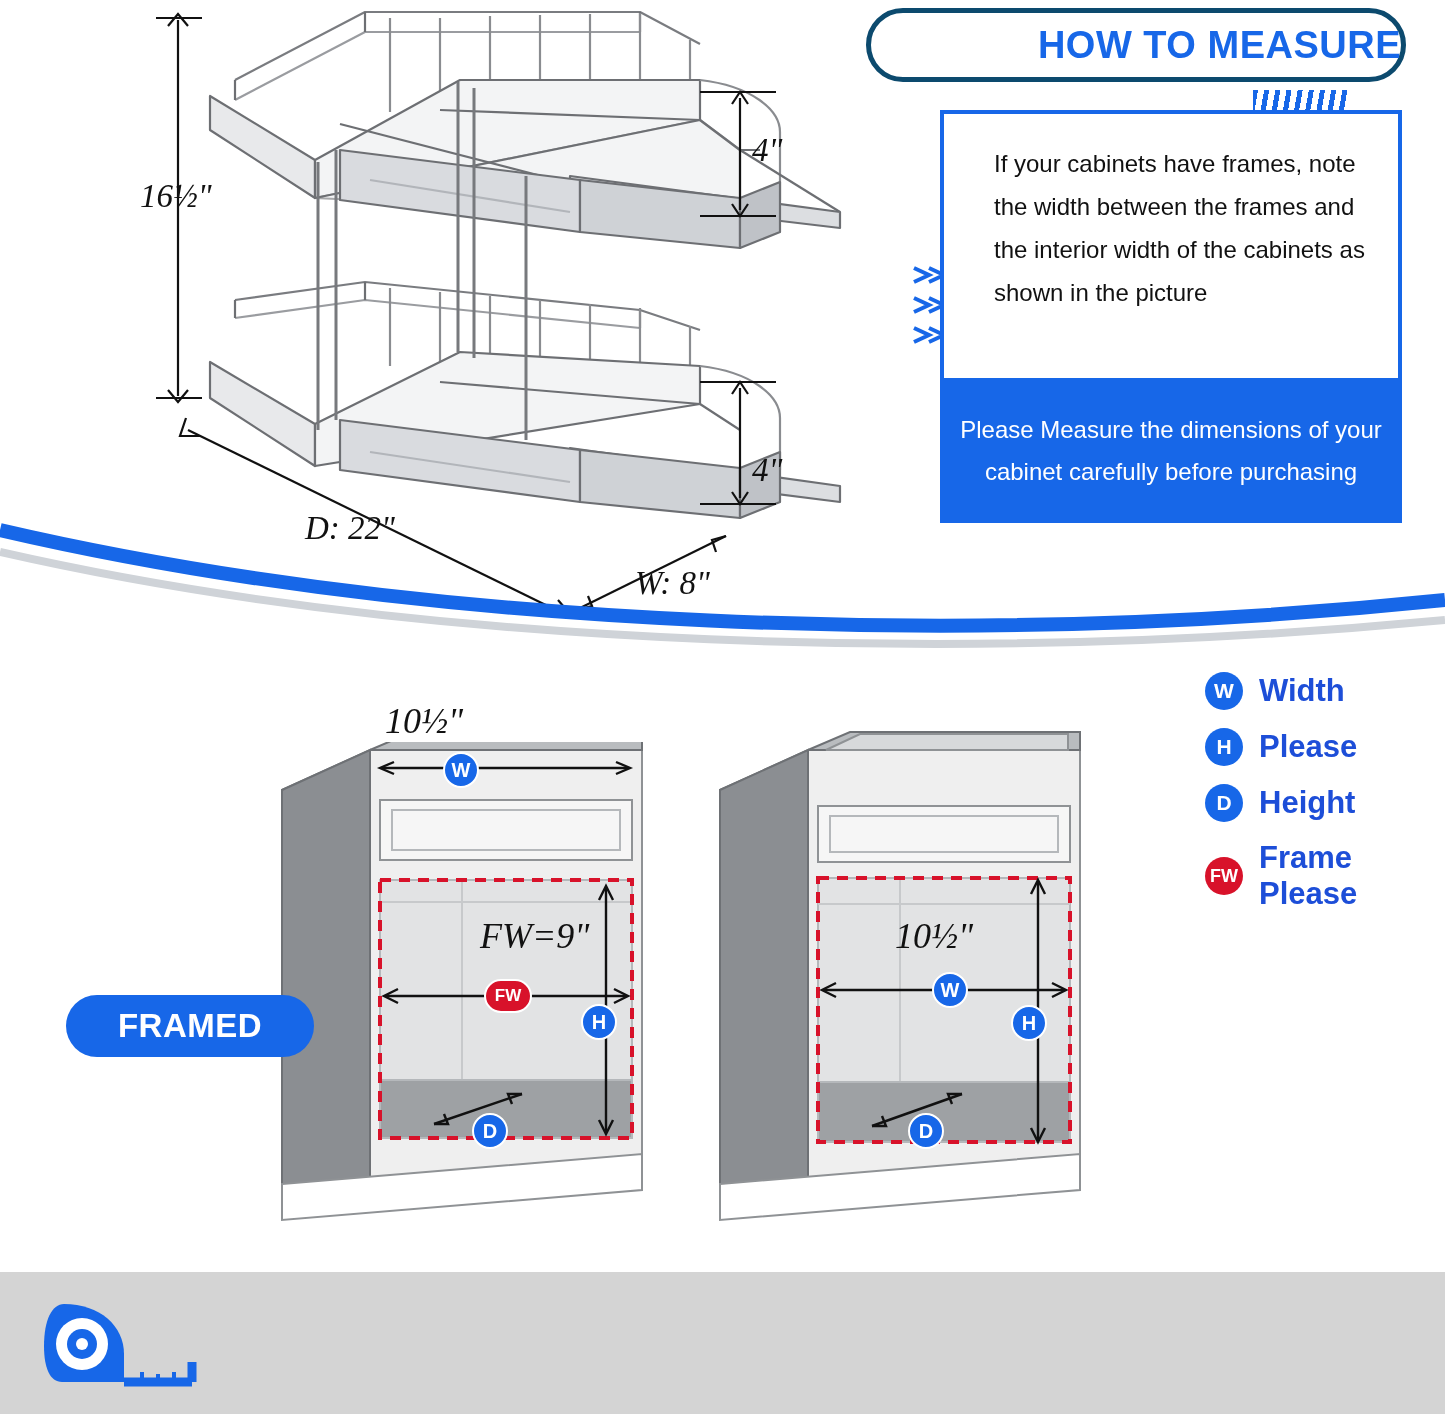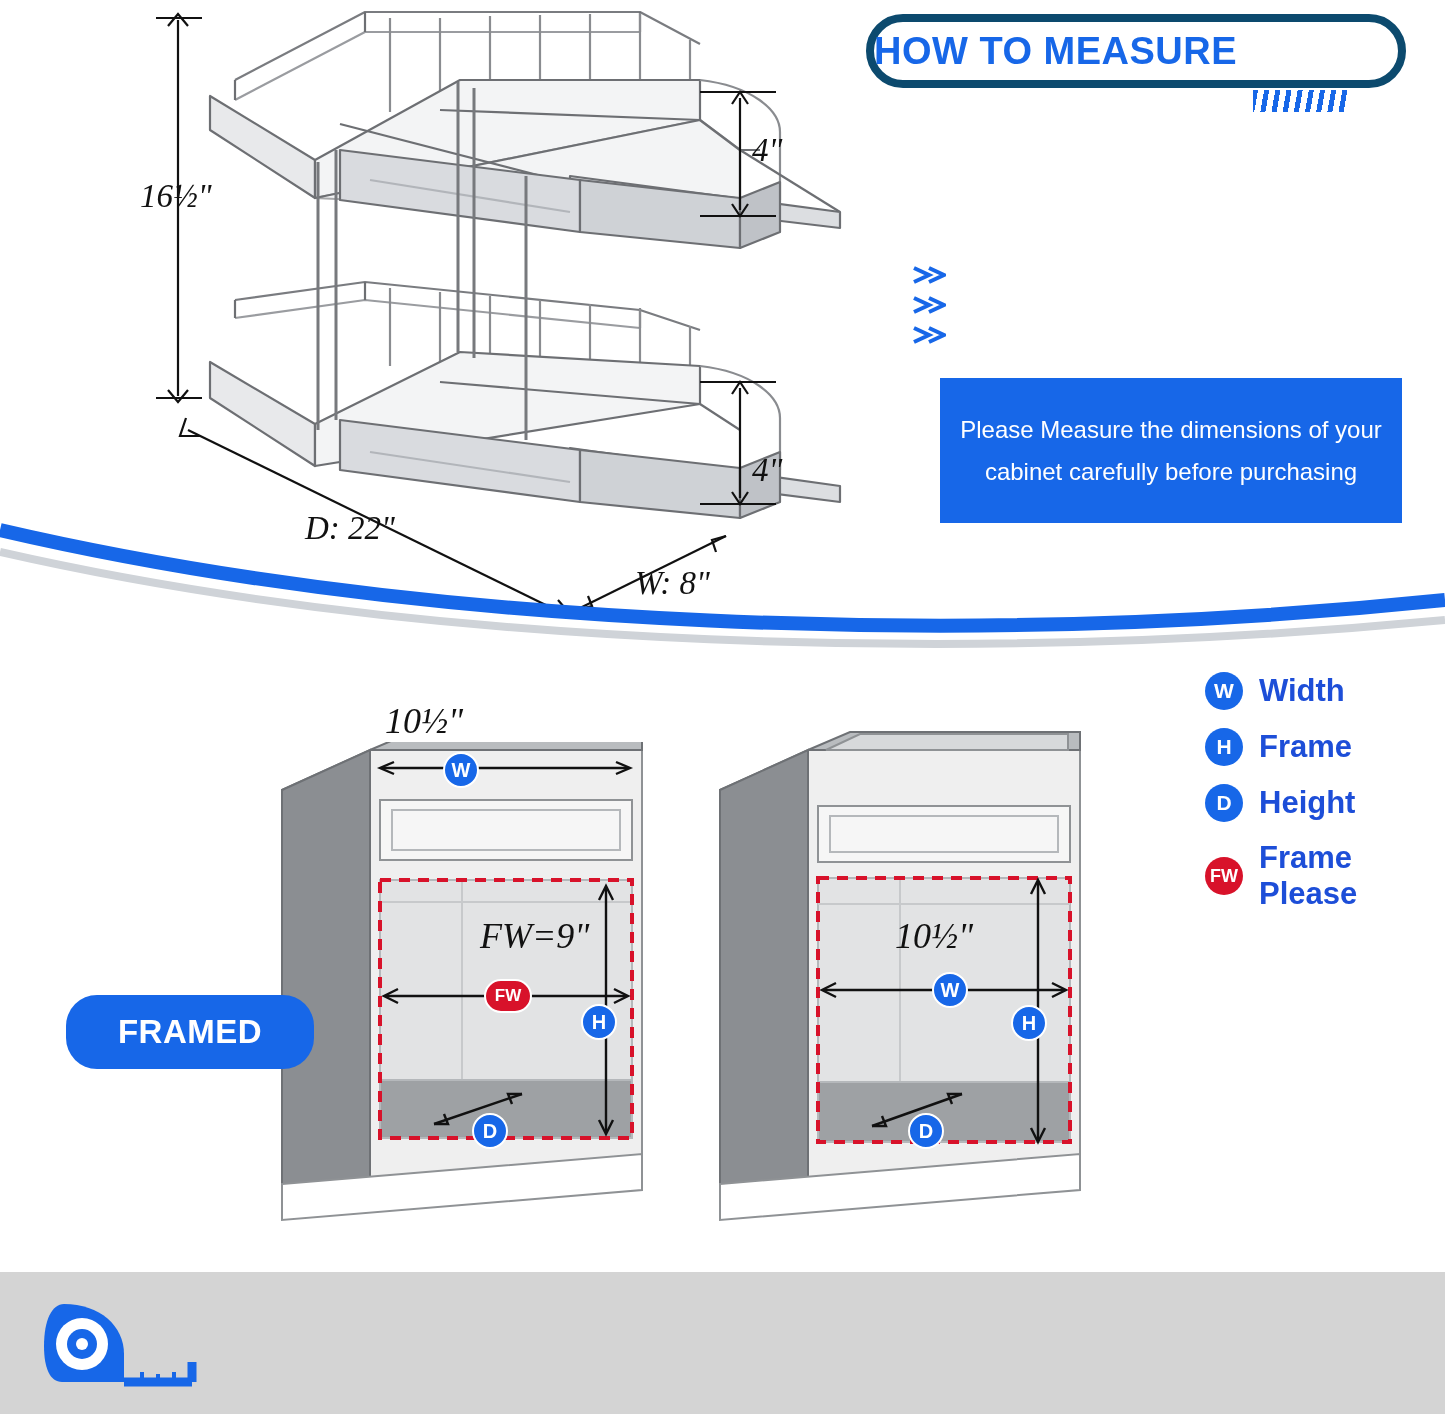--- a/index.html
+++ b/index.html
@@ -21,28 +21,27 @@
     height: 1414px;
   }
 
   
   .howto-title {
     position: absolute;
     left: 866px;
     top: 8px;
     width: 540px;
     height: 74px;
-    border: 8px solid #0c4a6e;
+    border: 5px solid #0c4a6e;
     border-radius: 37px;
     background: #ffffff;
     display: flex;
     align-items: center;
-    justify-content: flex-start;
+    justify-content: flex-end;
     box-sizing: border-box;
-    margin-top: 6px;
   }
   .howto-title span {
     font-size: 38px;
     font-weight: bold;
     color: #1767e8;
     letter-spacing: 0.5px;
   }
 
   .note-box {
     position: absolute;
@@ -149,21 +148,21 @@
   .legend-label {
     font-size: 31px;
     font-weight: bold;
     color: #1d4ed8;
     line-height: 36px;
   }
 
   
   .pill {
     position: absolute;
-    height: 74px;
+    height: 62px;
     border-radius: 31px;
     background: #1767e8;
     color: #ffffff;
     font-size: 33px;
     font-weight: bold;
     display: flex;
     align-items: center;
     justify-content: center;
     letter-spacing: 0.5px;
   }
@@ -349,39 +348,42 @@
         <path d="M17 2 L32 9 L17 16" fill="none" stroke="#1767e8" stroke-width="4"></path>
       </svg>
   </div>
   <div class="chev" style="top:326px">
     <svg width="34" height="18" viewBox="0 0 34 18">
         <path d="M2 2 L17 9 L2 16" fill="none" stroke="#1767e8" stroke-width="4"></path>
         <path d="M17 2 L32 9 L17 16" fill="none" stroke="#1767e8" stroke-width="4"></path>
       </svg>
   </div>
 
+  <div class="note-box">
+    <p>If your cabinets have frames, note the width between the frames and the interior width of the cabinets as shown in the picture</p>
+  </div>
 
   <div class="blue-block">
     <p>Please Measure the dimensions of your cabinet carefully before purchasing</p>
   </div>
 
   <svg class="swoosh" width="1445" height="150" viewBox="0 0 1445 150">
     <path d="M0 20 C420 120 980 140 1445 92 L1445 150 L0 150 Z" fill="#ffffff"></path>
     <path d="M0 18 C430 118 980 136 1445 88" fill="none" stroke="#1767e8" stroke-width="14"></path>
     <path d="M0 40 C430 138 980 152 1445 108" fill="none" stroke="#cfd3d8" stroke-width="8"></path>
   </svg>
 
   <div class="legend">
     <div class="legend-row">
       <div class="badge">W</div>
       <div class="legend-label">Width</div>
     </div>
     <div class="legend-row">
       <div class="badge">H</div>
-      <div class="legend-label">Frame</div>
+      <div class="legend-label">Please</div>
     </div>
     <div class="legend-row">
       <div class="badge">D</div>
       <div class="legend-label">Height</div>
     </div>
     <div class="legend-row">
       <div class="badge red">FW</div>
       <div class="legend-label" style="max-width:150px">Frame Please</div>
     </div>
   </div>

